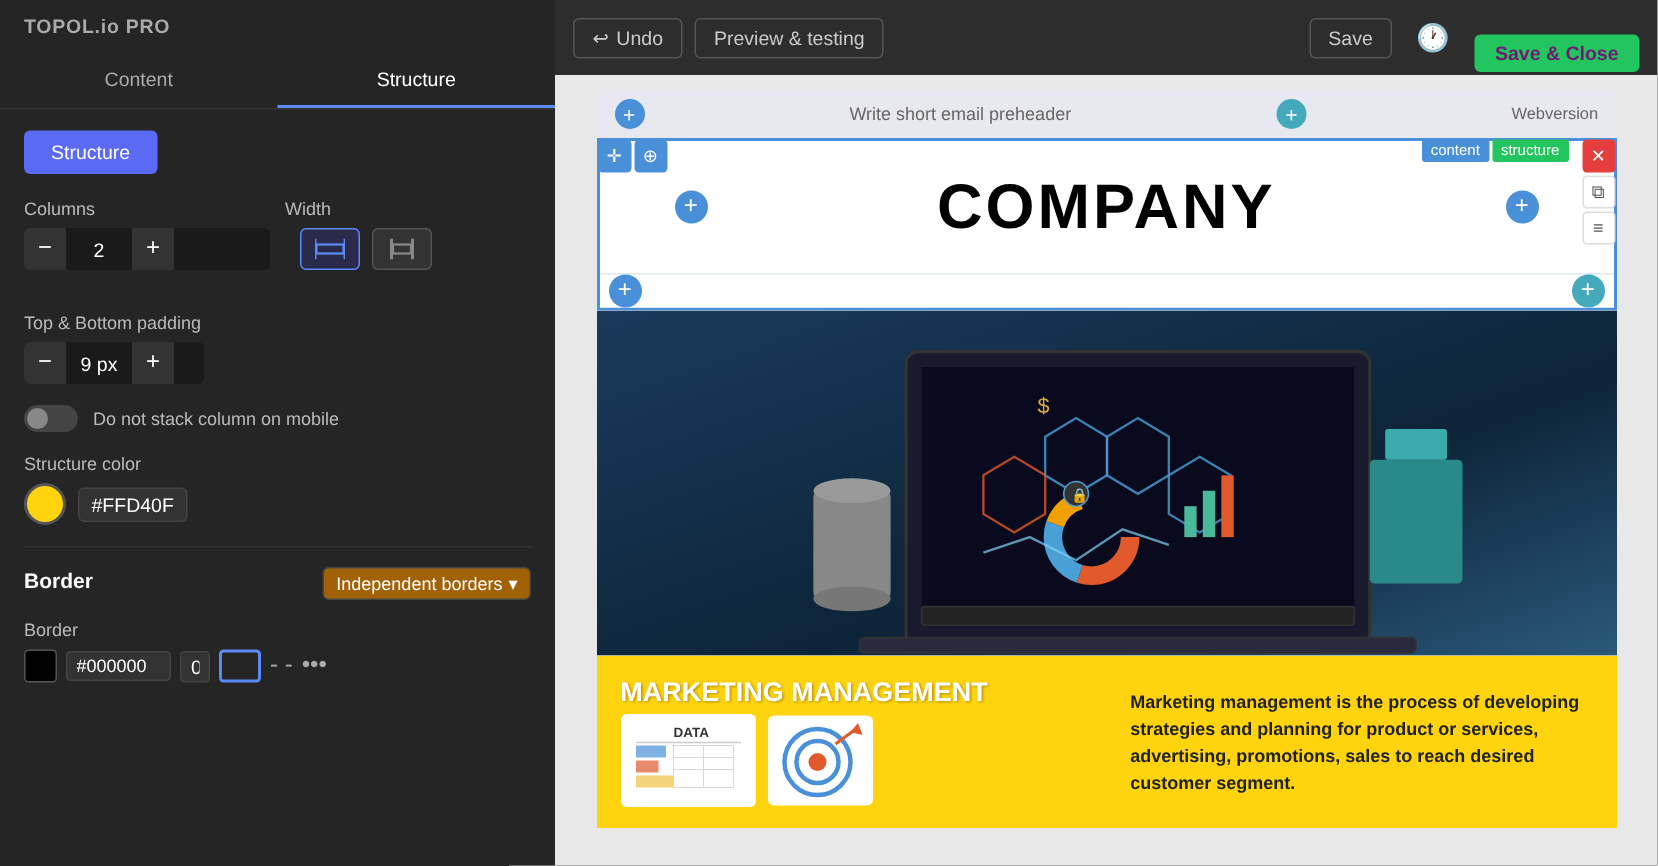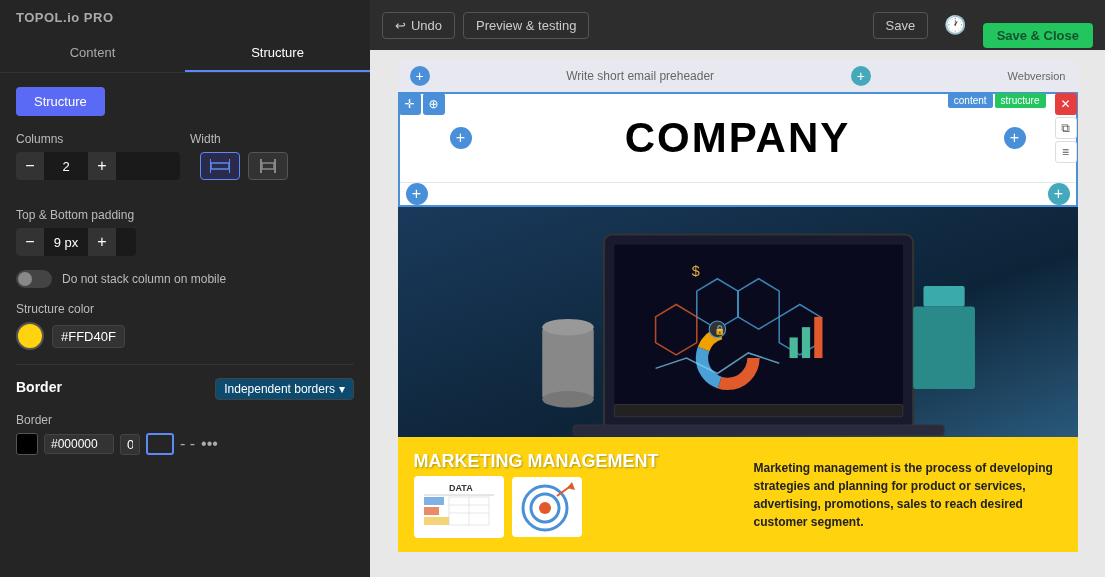--- a/index.html
+++ b/index.html
@@ -171,21 +171,21 @@
       margin-bottom: 10px;
       margin-top: 6px;
     }
     .border-row {
       display: flex;
       align-items: center;
       justify-content: space-between;
       margin-bottom: 8px;
     }
     .border-dropdown {
-      background: #0c4a6e;
+      background: #a16207;
       border: 1px solid #444;
       color: #fff;
       font-size: 12px;
       padding: 3px 8px;
       border-radius: 4px;
       cursor: pointer;
       display: flex; align-items: center; gap: 4px;
     }
     .border-controls {
       display: flex;
@@ -261,21 +261,21 @@
       color: #ccc;
       border-radius: 4px;
       padding: 5px 12px;
       font-size: 13px;
       cursor: pointer;
       display: flex; align-items: center; gap: 5px;
     }
     .topbar-btn-green {
       background: #22c55e;
       border: none;
-      color: #14532d;
+      color: #701a75;
       border-radius: 4px;
       padding: 5px 14px;
       font-size: 13px;
       cursor: pointer;
       font-weight: 600;
       margin-top: 20px;
     }
     .topbar-btn-ghost {
       background: transparent;
       border: none;

